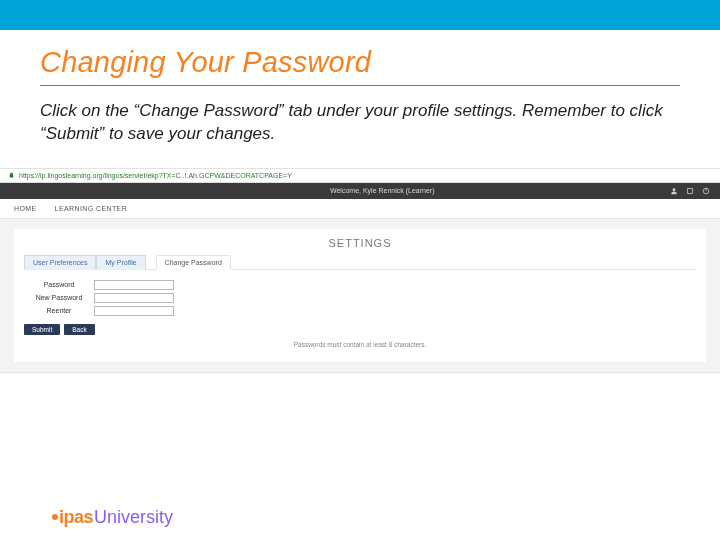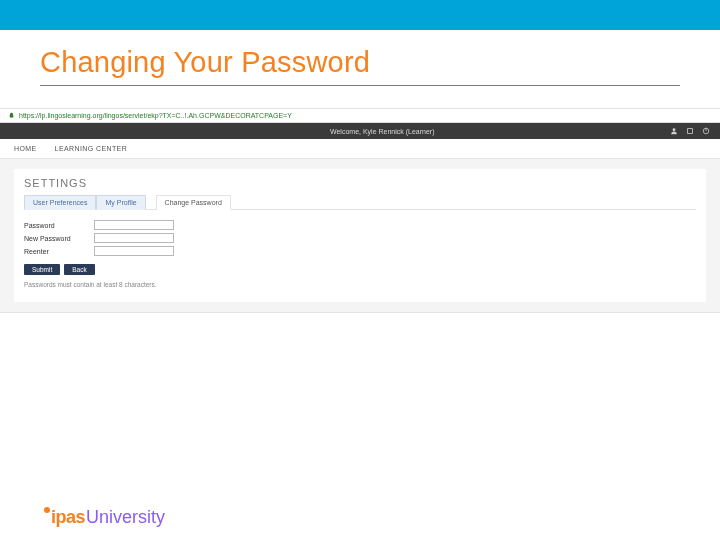--- a/index.html
+++ b/index.html
@@ -1,57 +1,58 @@
 <!DOCTYPE html>
 <html><head>
 <meta charset="utf-8">
 <style>
   * { margin: 0; padding: 0; box-sizing: border-box; }
   body { width: 720px; height: 540px; font-family: Arial, Helvetica, sans-serif; background: #fff; position: relative; }
   .top-bar { width: 100%; height: 30px; background: #00a4d8; }
-  .slide-content { padding: 16px 40px 0 40px; }
+  .slide-content { padding: 16px 40px 0 40px; font-style: italic; }
   .title { font-size: 29px; color: #f58220; font-weight: 400; letter-spacing: 0.2px; }
   .rule { border: 0; border-top: 1px solid #777; margin: 6px 0 14px 0; }
   .body-text { font-size: 17px; color: #222; line-height: 1.35; }
   .screenshot { margin: 22px 0 0 0; width: 100%; background: #f4f4f4; border-top: 1px solid #e2e2e2; border-bottom: 1px solid #e2e2e2; font-size: 8px; }
   .addr-bar { display: flex; align-items: center; background: #fff; padding: 3px 8px; border-bottom: 1px solid #ddd; }
   .lock { width: 7px; height: 7px; margin-right: 4px; }
   .lock svg { display: block; }
   .url { color: #2a7a2a; font-size: 7px; }
   .dark-bar { background: #3a3a3a; color: #d8d8d8; display: flex; justify-content: flex-end; align-items: center; padding: 4px 10px; font-size: 7px; gap: 10px; }
   .dark-bar .welcome { margin-right: auto; margin-left: 320px; }
   .dark-icons { display: flex; gap: 8px; }
   .dark-icons span { width: 8px; height: 8px; display: inline-block; }
   .nav-bar { background: #fff; display: flex; align-items: center; padding: 6px 14px; gap: 18px; border-bottom: 1px solid #e5e5e5; }
   .nav-bar span { font-size: 7px; color: #555; letter-spacing: 0.4px; }
-  .settings-panel { background: #fff; margin: 10px 14px; padding: 8px 10px 14px 10px; }
+  .settings-panel { background: #fff; margin: 10px 14px; padding: 8px 10px 14px 10px; text-align: center; }
   .settings-title { font-size: 11px; color: #777; letter-spacing: 1px; font-weight: 400; margin-bottom: 6px; }
   .tabs-row { display: flex; align-items: center; border-bottom: 1px solid #e3e3e3; padding-bottom: 0; margin-bottom: 10px; }
   .tab { font-size: 7px; padding: 3px 8px; color: #4a6fa0; border: 1px solid transparent; }
   .tab.active-area { background: #eaf0f8; border: 1px solid #cfd8e6; border-bottom: 1px solid #eaf0f8; margin-bottom: -1px; }
   .tab.current { background: #fff; border: 1px solid #e3e3e3; border-bottom: 1px solid #fff; margin-bottom: -1px; color: #555; margin-left: 10px; }
   .form-row { display: flex; align-items: center; margin: 3px 0; }
   .form-row label { font-size: 7px; color: #333; width: 70px; }
   .form-row .field { width: 80px; height: 10px; border: 1px solid #b8b8b8; background: #fff; }
   .btn-row { margin-top: 8px; display: flex; gap: 4px; }
   .btn { font-size: 6.5px; color: #fff; background: #2b3a57; padding: 2px 8px; border-radius: 1px; }
   .hint { font-size: 6.5px; color: #888; margin-top: 6px; }
-  .footer-logo { position: absolute; bottom: 12px; left: 44px; display: flex; align-items: center; font-size: 18px; }
+  .footer-logo { position: absolute; bottom: 12px; left: 52px; display: flex; align-items: flex-end; font-size: 18px; }
   .footer-logo .dot { width: 6px; height: 6px; background: #f58220; border-radius: 50%; display: inline-block; margin-right: 1px; position: relative; top: -8px; }
   .footer-logo .ipas { color: #f58220; font-weight: 700; letter-spacing: -0.5px; }
   .footer-logo .univ { color: #8b5cf6; font-weight: 400; margin-left: 1px; }
 </style>
 </head>
 <body>
 
 <div class="top-bar"></div>
 
 <div class="slide-content">
   <h1 class="title">Changing Your Password</h1>
   <hr class="rule">
+  <p class="body-text">Click on the “Change Password” tab under your profile settings. Remember to click “Submit” to save your changes.</p>
 </div>
 
 <div class="screenshot">
   <div class="addr-bar">
     <span class="lock">
       <svg viewBox="0 0 10 10">
           <path d="M3 4V3a2 2 0 014 0v1h.5v4h-5V4H3z" fill="#2a7a2a"></path>
         </svg>
     </span>
     <span class="url">https://lp.lingoslearning.org/lingos/servlet/ekp?TX=C..!.Ah.GCPW&amp;DECORATCPAGE=Y</span>

